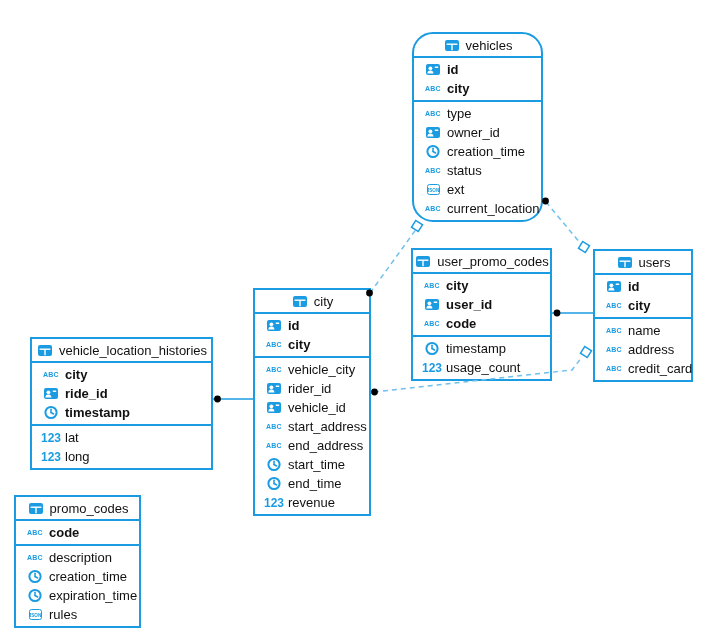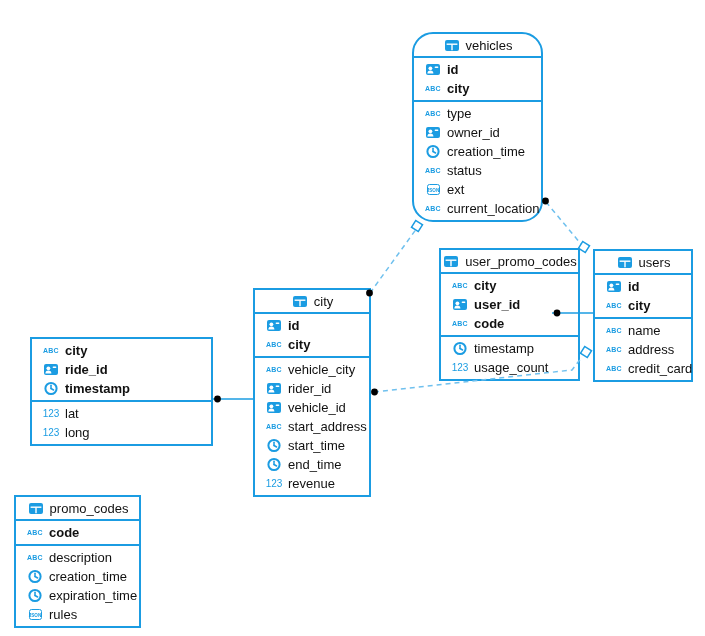--- a/index.html
+++ b/index.html
@@ -10,21 +10,21 @@
   }
   .tbl{position:absolute;box-sizing:border-box;background:#fff;border:2px solid var(--accent);}
   .thead{height:22px;display:flex;align-items:center;justify-content:center;gap:5px;
          border-bottom:2px solid var(--accent);font-size:13px;white-space:nowrap;}
   .sec{padding:2px 4px;}
   .sec.pk{border-bottom:2px solid var(--accent);}
   .row{height:19px;display:flex;align-items:center;gap:5px;padding:0 6px;font-size:13px;white-space:nowrap;}
   .row.pk .cname{font-weight:700;}
   .ic{width:18px;min-width:18px;height:15px;display:flex;align-items:center;justify-content:center;}
   .ic-abc{font-size:7px;font-weight:800;color:var(--accent);letter-spacing:.2px;}
-  .ic-123{font-size:10px;font-weight:400;color:var(--accent);}
+  .ic-123{font-size:12px;font-weight:700;color:var(--accent);}
   .ic-json{width:13px;height:11px;border:1.3px solid var(--accent);border-radius:2.5px;
            color:var(--accent);font-size:4.6px;font-weight:800;display:flex;align-items:flex-end;
            justify-content:center;box-sizing:border-box;padding-bottom:1px;}
   #rel-overlay{position:absolute;left:0;top:0;pointer-events:none;}
   .rel-solid{stroke:var(--accent);stroke-width:1.5;fill:none;}
   .rel-dash{stroke:var(--dash);stroke-width:1.5;fill:none;stroke-dasharray:5 4;}
   .rel-dot{fill:#000;}
   .rel-diamond{fill:#fff;stroke:var(--accent);stroke-width:1.5;}
   #symdefs{position:absolute;width:0;height:0;overflow:hidden;}
 </style>
@@ -106,21 +106,21 @@
         </span>
         <span class="cname">ext</span>
       </div>
     <div class="row">
         <span class="ic ic-abc">ABC</span>
         <span class="cname">current_location</span>
       </div>
   </div>
 </div>
 
-<div class="tbl" style="left:411px;top:248px;width:141px;margin-left:28px;">
+<div class="tbl" style="left:411px;top:248px;width:141px;">
   <div class="thead">
     <span class="ic">
         <svg width="16" height="15">
           <use href="#sym-table"></use>
         </svg>
       </span>
     <span>user_promo_codes</span>
   </div>
   <div class="sec pk">
     <div class="row pk">
@@ -237,20 +237,24 @@
             <use href="#sym-id"></use>
           </svg>
         </span>
         <span class="cname">vehicle_id</span>
       </div>
     <div class="row">
         <span class="ic ic-abc">ABC</span>
         <span class="cname">start_address</span>
       </div>
     <div class="row">
+        <span class="ic ic-abc">ABC</span>
+        <span class="cname">end_address</span>
+      </div>
+    <div class="row">
         <span class="ic">
           <svg width="16" height="15">
             <use href="#sym-clock"></use>
           </svg>
         </span>
         <span class="cname">start_time</span>
       </div>
     <div class="row">
         <span class="ic">
           <svg width="16" height="15">
@@ -260,20 +264,28 @@
         <span class="cname">end_time</span>
       </div>
     <div class="row">
         <span class="ic ic-123">123</span>
         <span class="cname">revenue</span>
       </div>
   </div>
 </div>
 
 <div class="tbl" style="left:30px;top:337px;width:183px;">
+  <div class="thead">
+    <span class="ic">
+        <svg width="16" height="15">
+          <use href="#sym-table"></use>
+        </svg>
+      </span>
+    <span>vehicle_location_histories</span>
+  </div>
   <div class="sec pk">
     <div class="row pk">
         <span class="ic ic-abc">ABC</span>
         <span class="cname">city</span>
       </div>
     <div class="row pk">
         <span class="ic">
           <svg width="16" height="15">
             <use href="#sym-id"></use>
           </svg>

